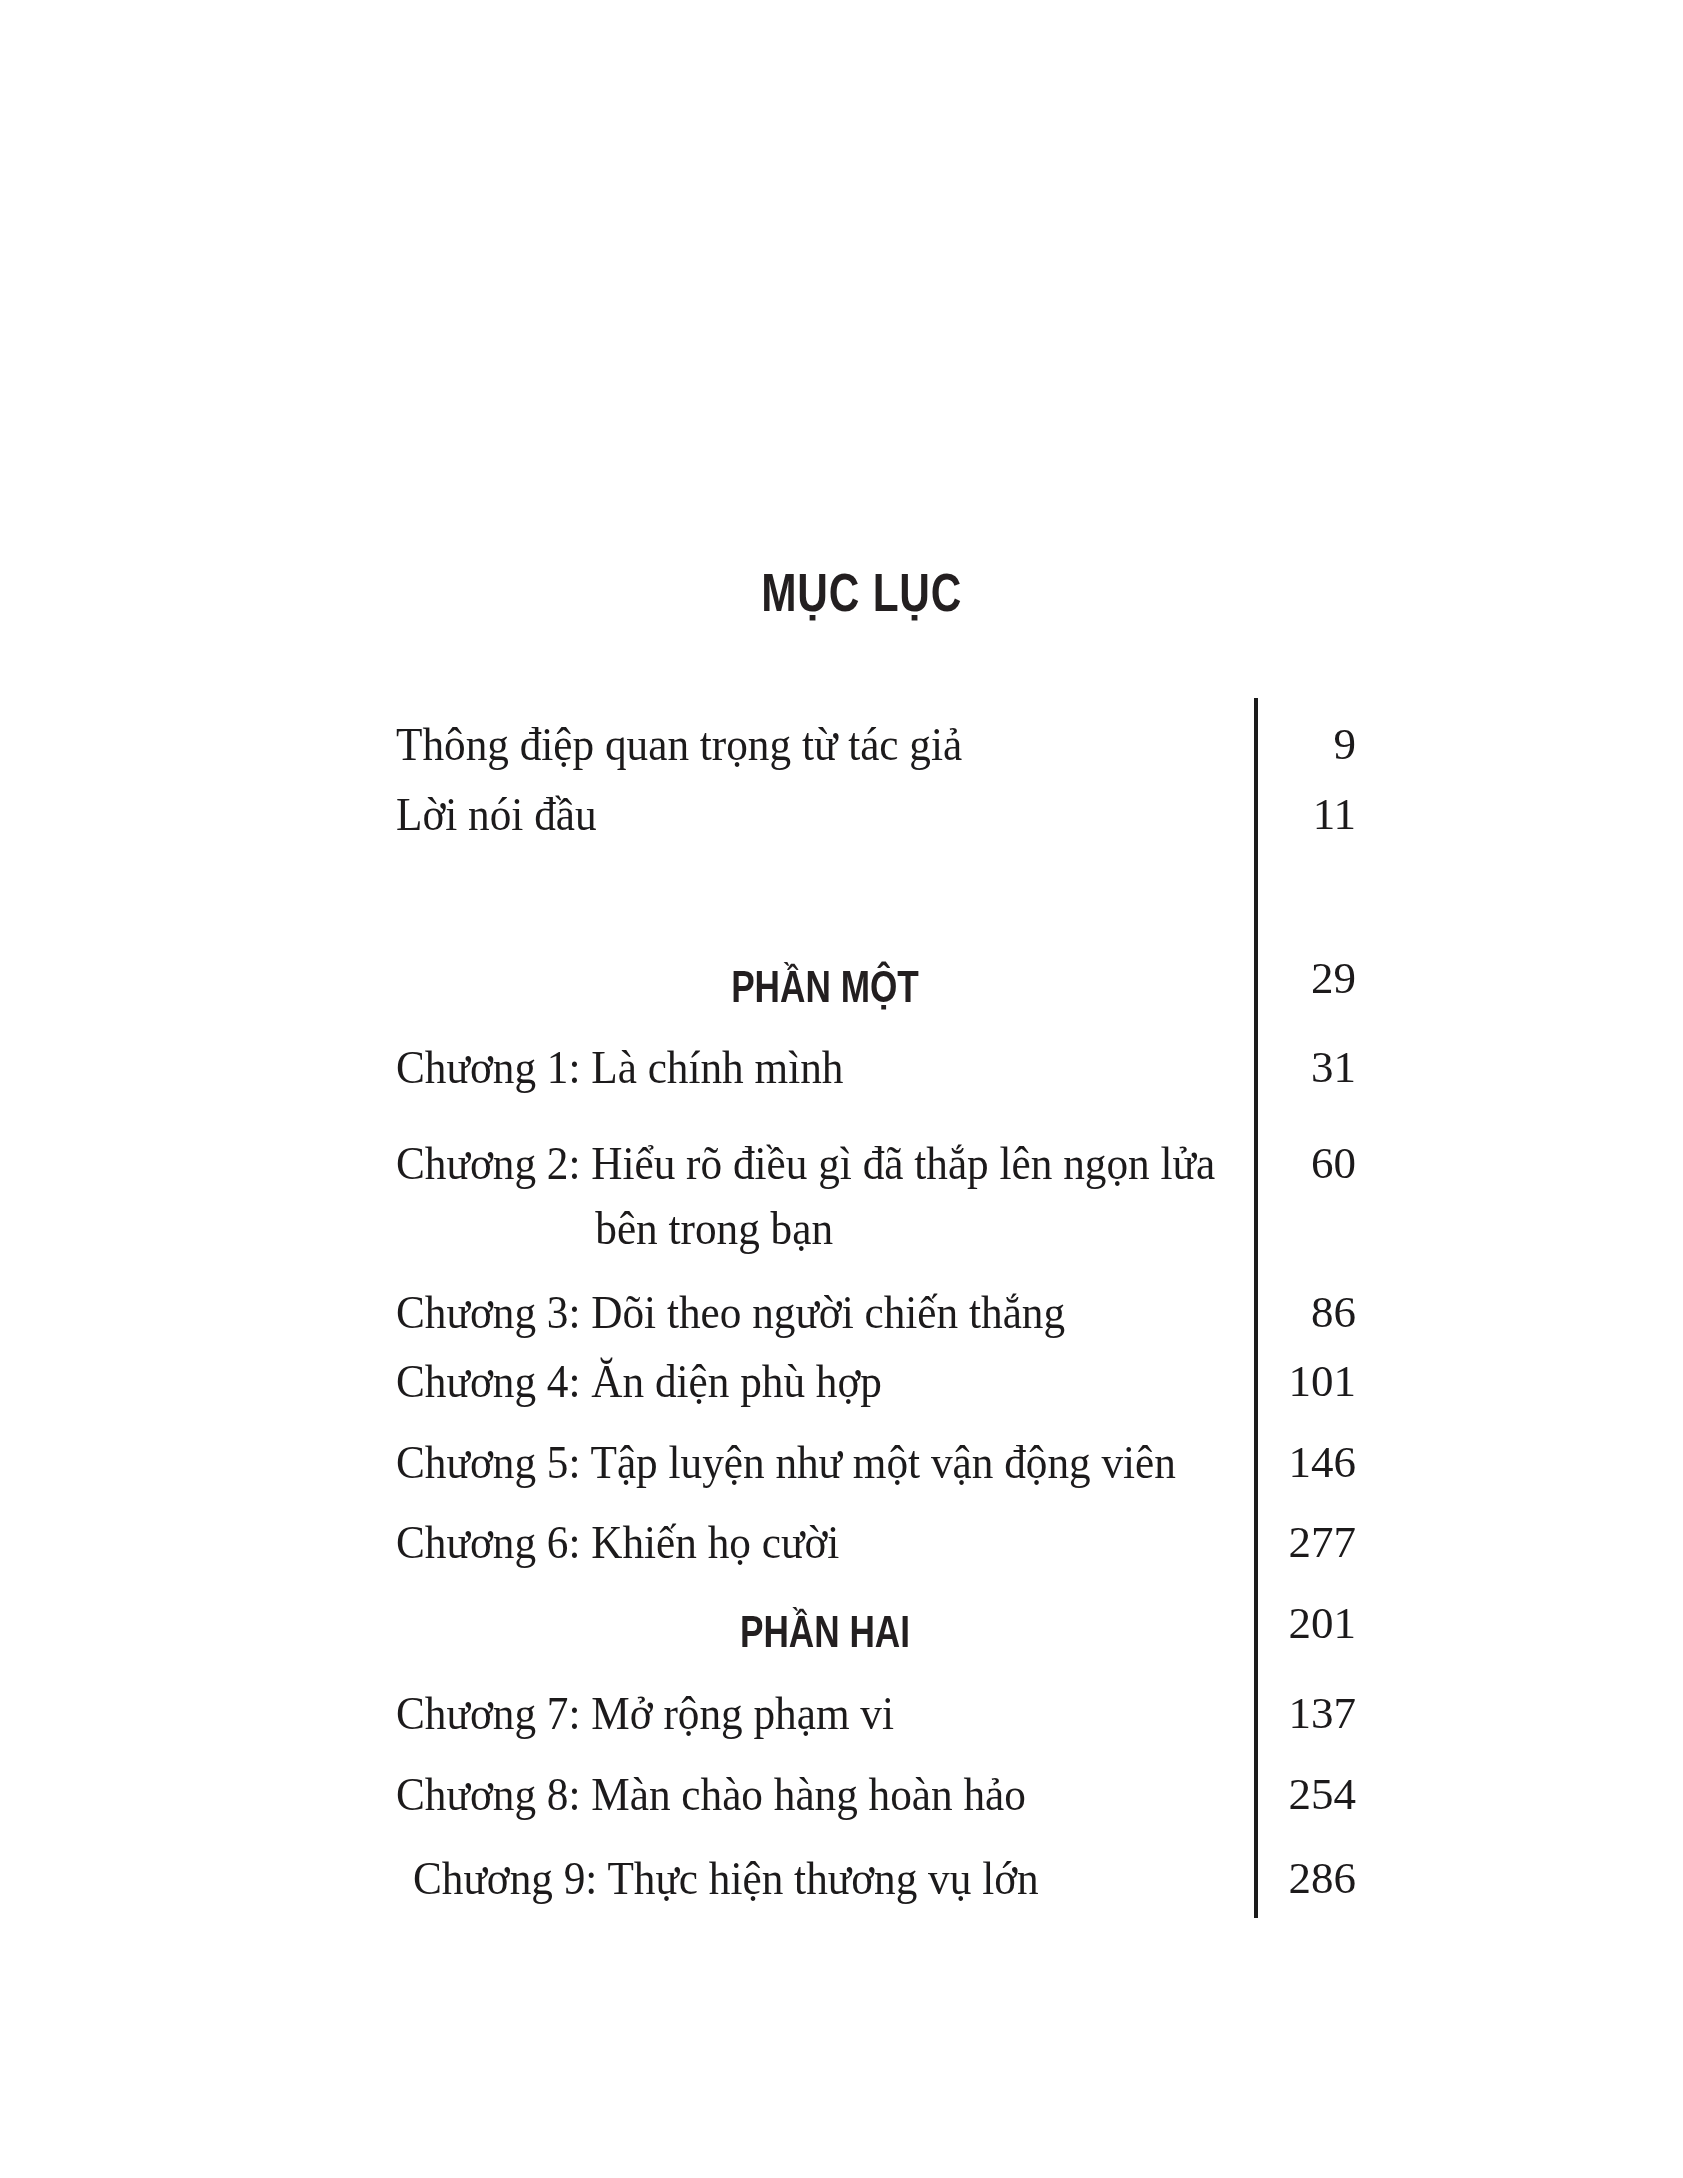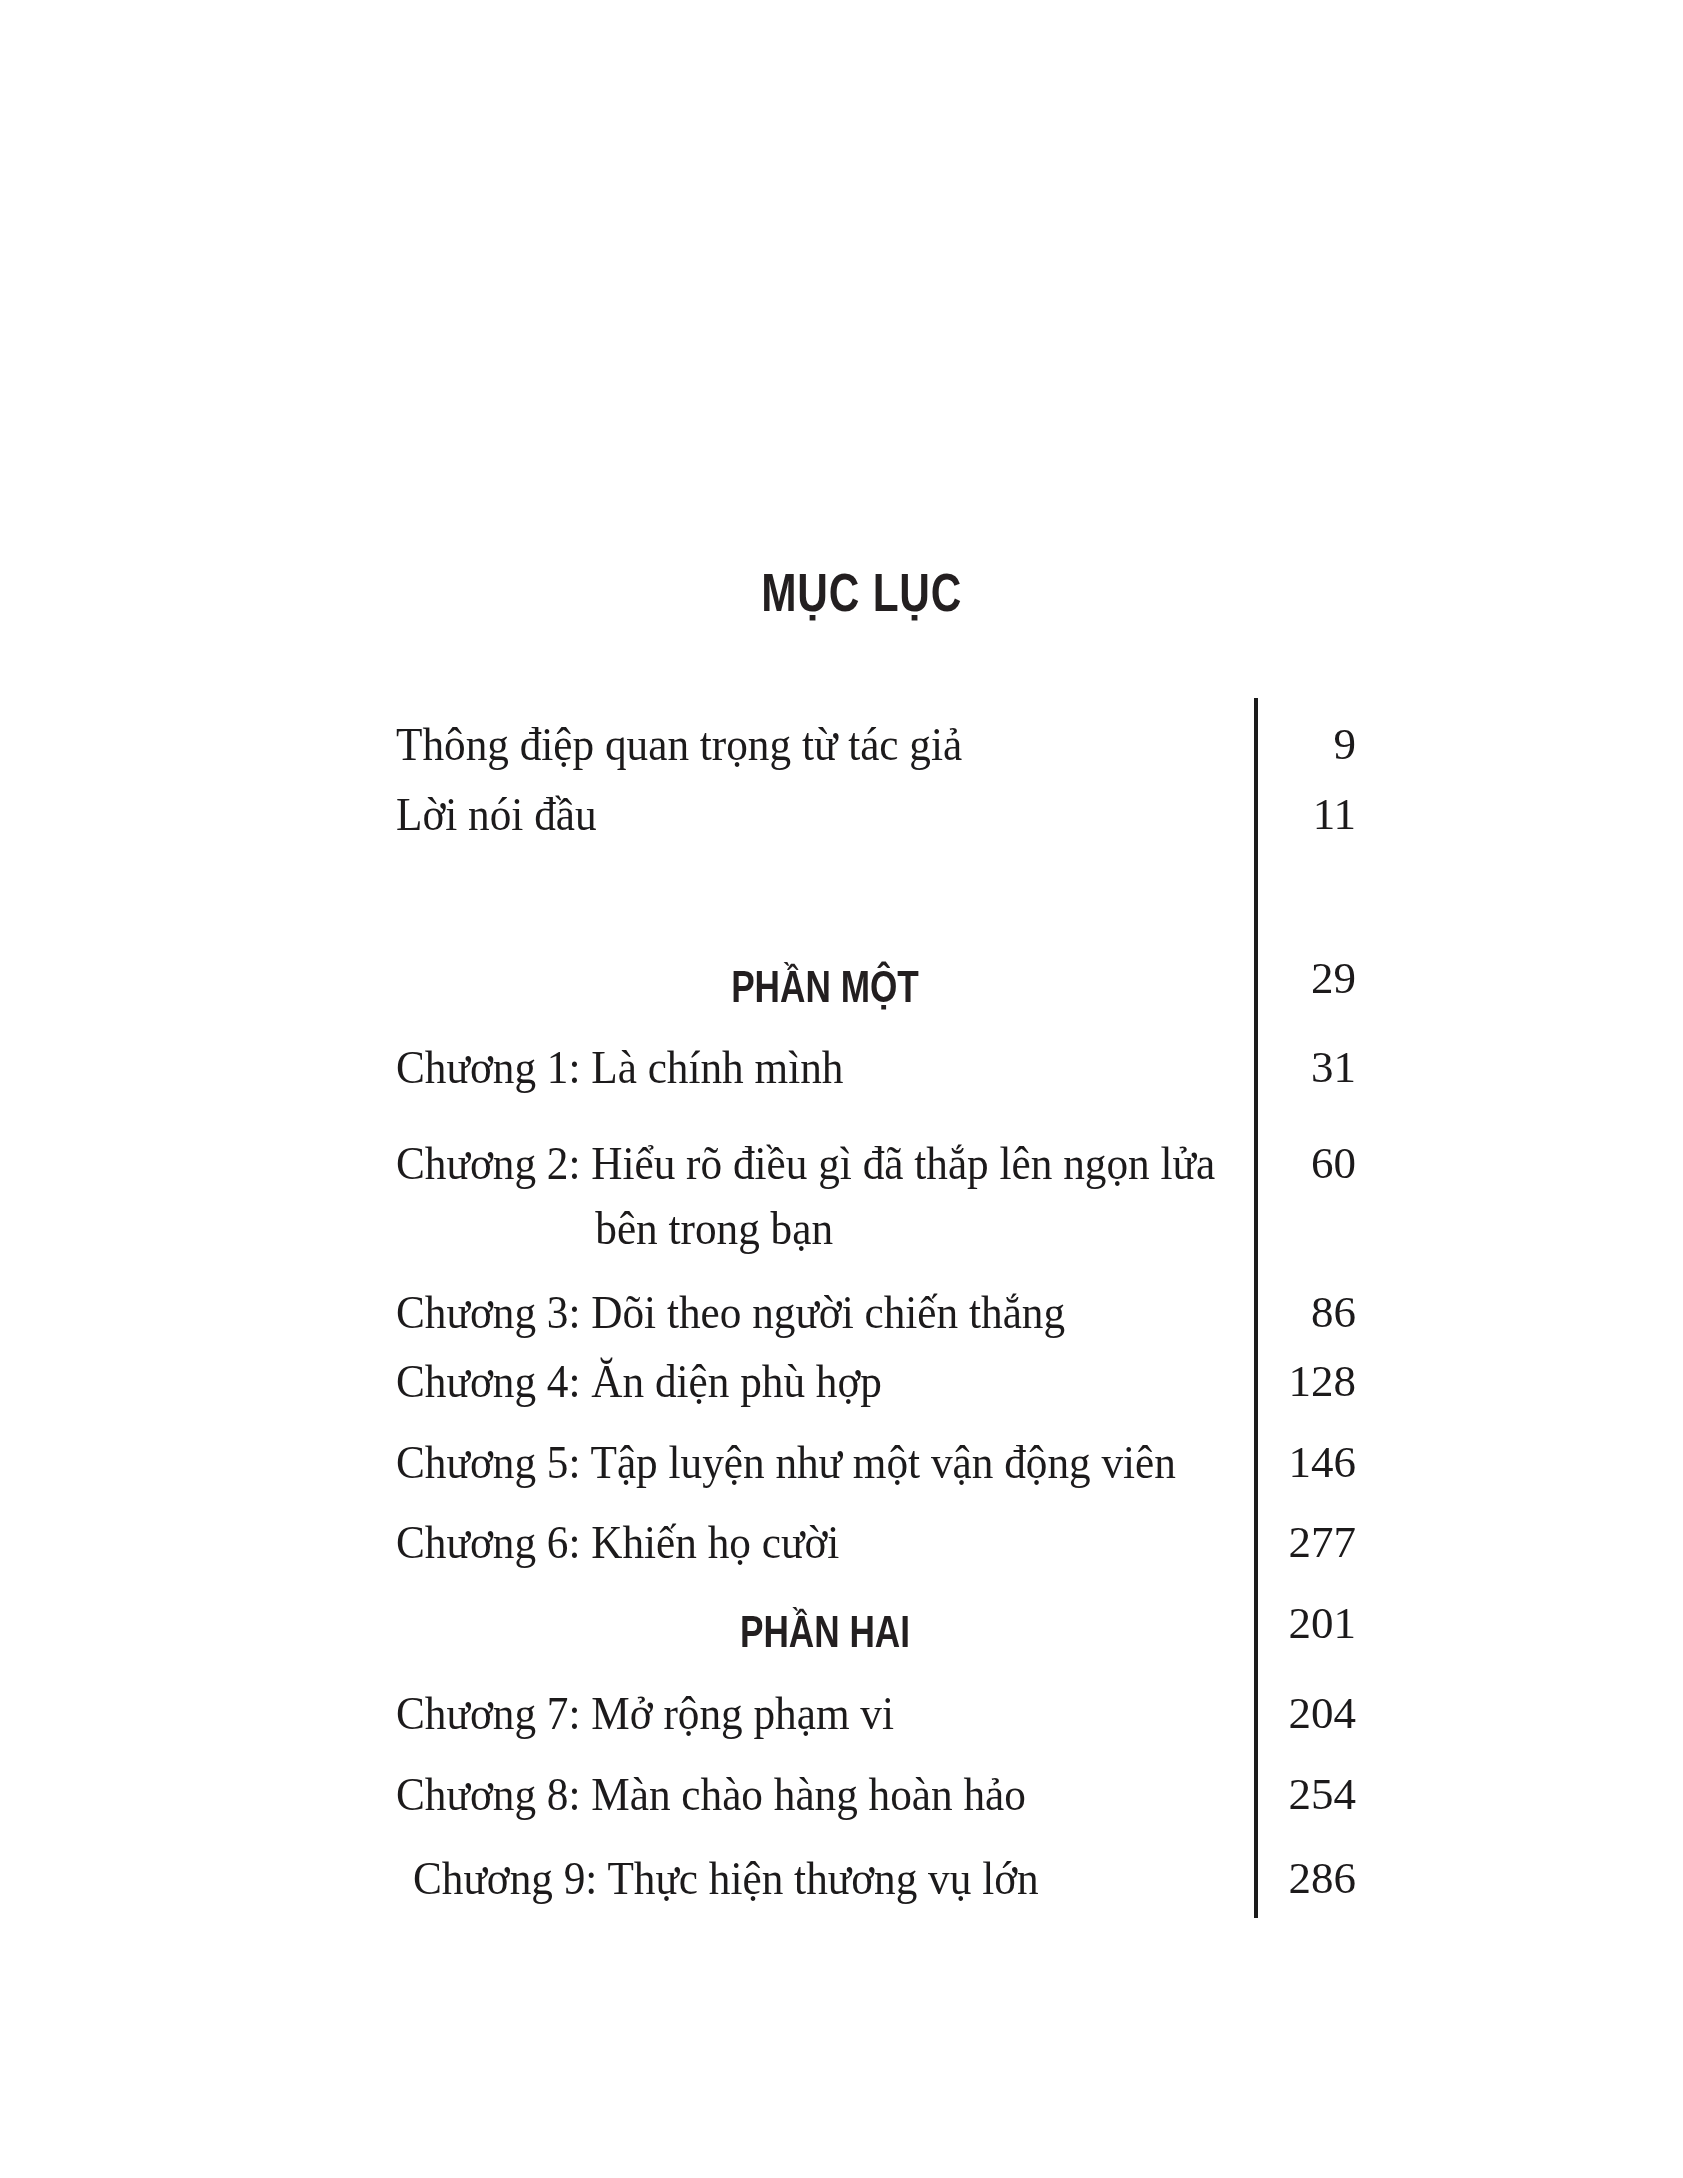--- a/index.html
+++ b/index.html
@@ -126,41 +126,41 @@
     <span class="num">60</span>
   </div>
 
   <div class="row" style="top:1283px">
     <span class="label">Chương 3: Dõi theo người chiến thắng</span>
     <span class="num">86</span>
   </div>
 
   <div class="row" style="top:1352px">
     <span class="label">Chương 4: Ăn diện phù hợp</span>
-    <span class="num">128</span>
+    <span class="num">101</span>
   </div>
 
   <div class="row" style="top:1433px">
     <span class="label">Chương 5: Tập luyện như một vận động viên</span>
     <span class="num">146</span>
   </div>
 
   <div class="row" style="top:1513px">
     <span class="label">Chương 6: Khiến họ cười</span>
     <span class="num">277</span>
   </div>
 
   <div class="row section" style="top:1602px">
     <span class="label">PHẦN HAI</span>
     <span class="num">201</span>
   </div>
 
   <div class="row" style="top:1684px">
     <span class="label">Chương 7: Mở rộng phạm vi</span>
-    <span class="num">204</span>
+    <span class="num">137</span>
   </div>
 
   <div class="row" style="top:1765px">
     <span class="label">Chương 8: Màn chào hàng hoàn hảo</span>
     <span class="num">254</span>
   </div>
 
   <div class="row indent" style="top:1849px">
     <span class="label">Chương 9: Thực hiện thương vụ lớn</span>
     <span class="num">286</span>

